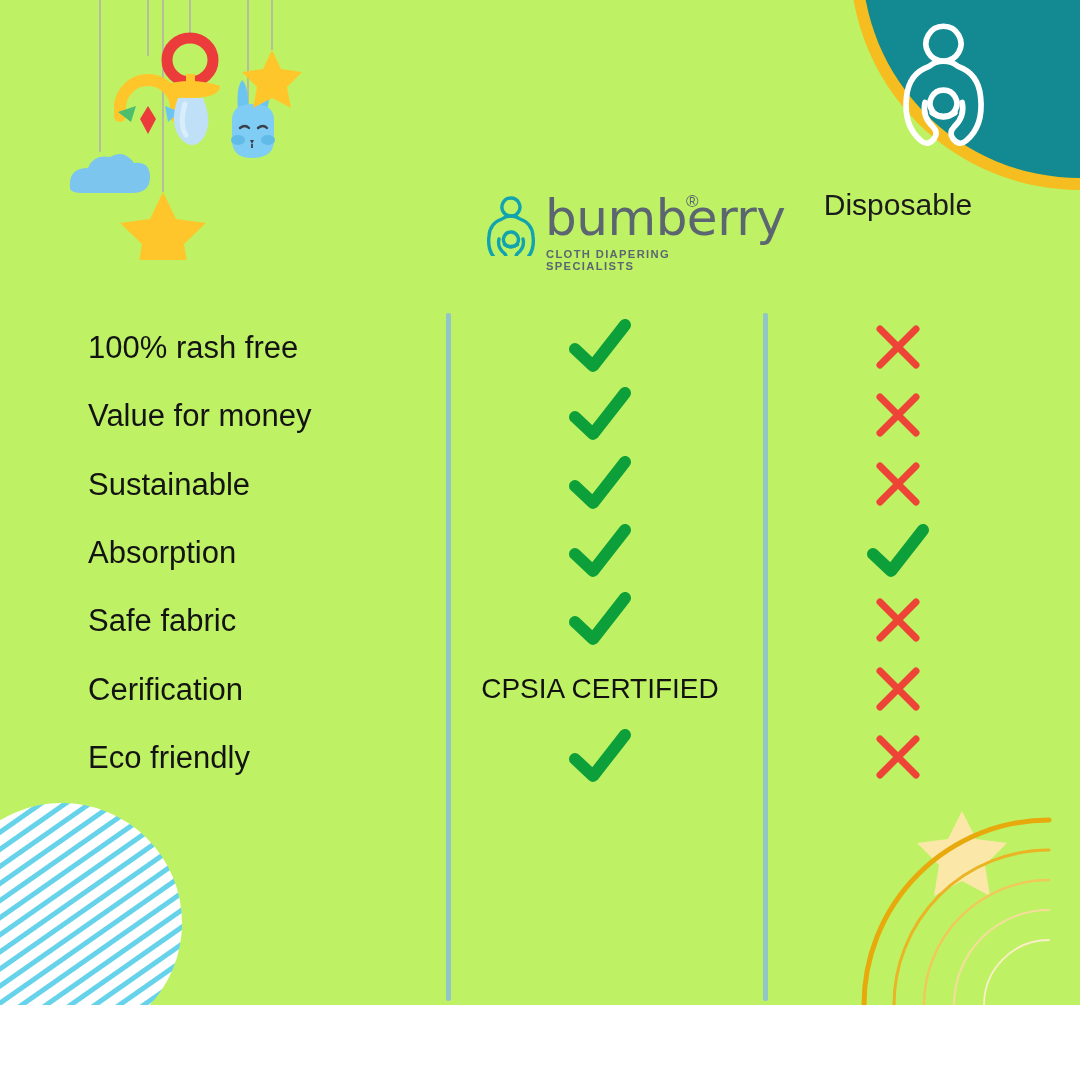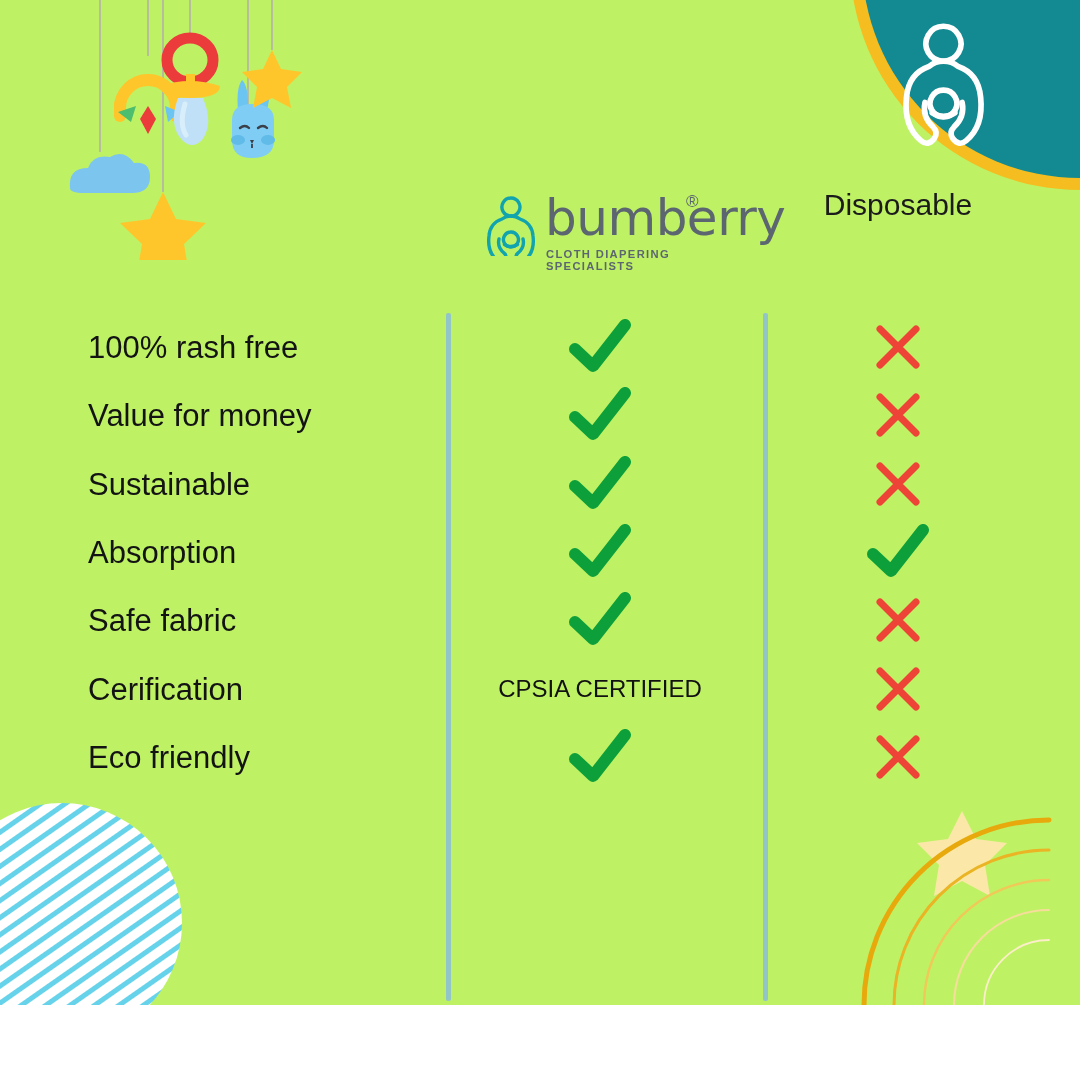--- a/index.html
+++ b/index.html
@@ -52,21 +52,21 @@
   .row{position:relative;height:68.3px;}
   .feature-label{
     position:absolute;left:88px;top:50%;transform:translateY(-50%);
     font-size:31px;color:#131313;white-space:nowrap;line-height:1;
   }
   .cell{position:absolute;top:50%;transform:translateY(-50%);
         width:120px;text-align:center;line-height:1;}
   .cell-bumberry{left:540px;}
   .cell-disposable{left:838px;}
   .mark-svg{display:inline-block;vertical-align:middle;}
-  .cert-text{font-size:24px;color:#111;white-space:nowrap;width:320px;
+  .cert-text{font-size:28px;color:#111;white-space:nowrap;width:320px;
              position:absolute;left:440px;top:50%;transform:translateY(-50%);
              text-align:center;}
 </style>
 </head>
 <body>
 
 <div class="stage">
 
   <svg class="deco" id="mobile-decoration" viewBox="0 0 340 260" width="340" height="260">
     <g stroke="#b4b0ab" stroke-width="1.6" fill="none">

